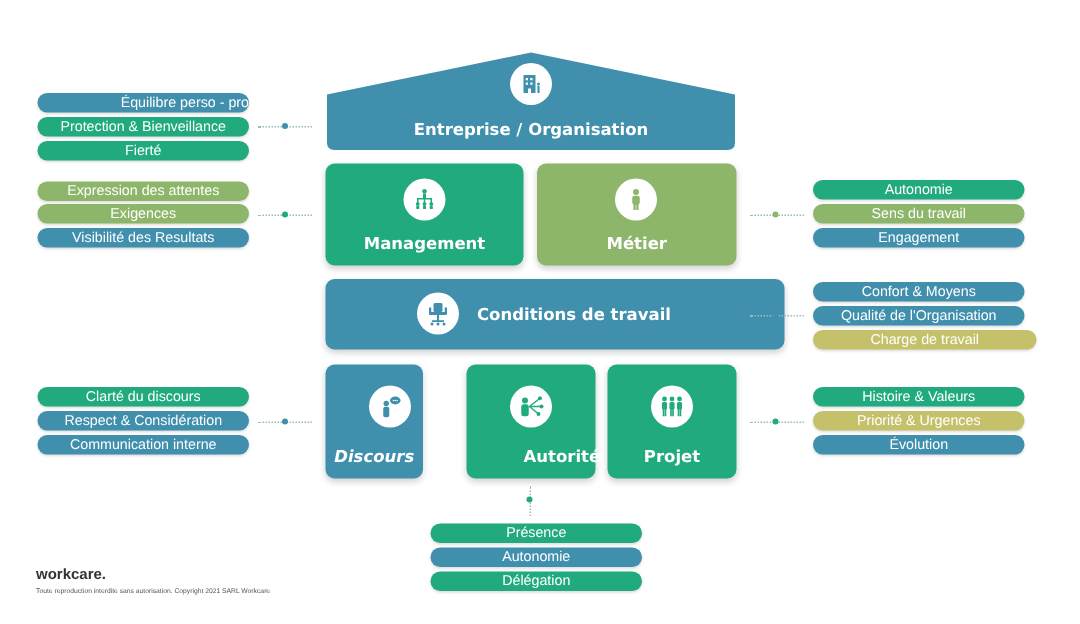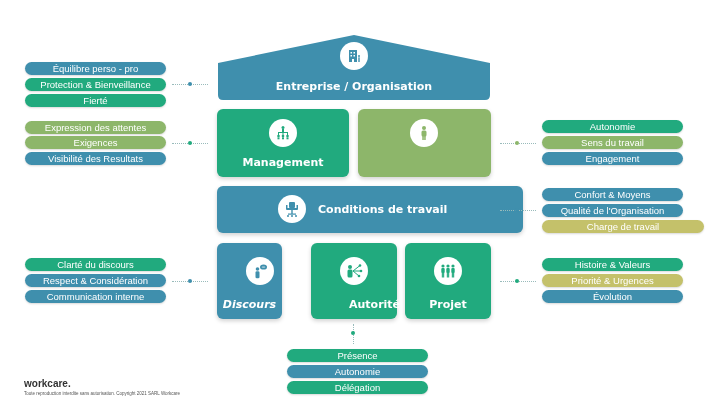--- a/index.html
+++ b/index.html
@@ -60,20 +60,21 @@
 
 <div class="block green" style="left:358px;top:109px;width:133px;height:68px;">
   <div class="circle" style="left:52px;top:10px;">
     <svg width="16" height="16" viewBox="0 0 16 16" fill="#8db66a">
         <circle cx="8" cy="3" r="2"></circle>
         <rect x="5.5" y="5.5" width="5" height="6" rx="1.5"></rect>
         <rect x="6.3" y="10" width="1.5" height="5"></rect>
         <rect x="8.2" y="10" width="1.5" height="5"></rect>
       </svg>
   </div>
+  <div class="label" style="top:47px;">Métier</div>
 </div>
 
 <div class="block blue" style="left:217px;top:186px;width:306px;height:47px;">
   <div class="circle" style="left:61px;top:9px;">
     <svg width="18" height="18" viewBox="0 0 18 18" fill="#3f8fad">
         <rect x="6" y="2" width="6" height="6" rx="1"></rect>
         <rect x="3" y="8" width="12" height="2" rx="1"></rect>
         <rect x="3" y="5" width="1.5" height="4"></rect>
         <rect x="13.5" y="5" width="1.5" height="4"></rect>
         <rect x="8.3" y="10" width="1.4" height="4"></rect>
@@ -130,21 +131,21 @@
         <rect x="7.8" y="9.5" width="1.1" height="5"></rect>
         <rect x="9.1" y="9.5" width="1.1" height="5"></rect>
         <rect x="12.8" y="9.5" width="1.1" height="5"></rect>
         <rect x="14.1" y="9.5" width="1.1" height="5"></rect>
       </svg>
   </div>
   <div class="label" style="top:55px;">Projet</div>
 </div>
 
 <div>
-  <div class="pill blue" style="left:25px;top:62px;width:141px;">Équilibre perso - pro</div>
+  <div class="pill blue" style="left:25px;top:62px;width:141px;text-align:right;">Équilibre perso - pro</div>
   <div class="pill teal" style="left:25px;top:78px;width:141px;">Protection &amp; Bienveillance</div>
   <div class="pill teal" style="left:25px;top:94px;width:141px;">Fierté</div>
 </div>
 <div class="conn" style="left:172px;top:84px;width:36px;"></div>
 <div class="dot" style="left:188px;top:82px;background:#3f8fad;"></div>
 
 <div>
   <div class="pill green" style="left:25px;top:121px;width:141px;">Expression des attentes</div>
   <div class="pill green" style="left:25px;top:136px;width:141px;">Exigences</div>
   <div class="pill blue" style="left:25px;top:152px;width:141px;">Visibilité des Resultats</div>
@@ -166,21 +167,21 @@
   <div class="pill teal" style="left:542px;top:120px;width:141px;">Autonomie</div>
   <div class="pill green" style="left:542px;top:136px;width:141px;">Sens du travail</div>
   <div class="pill blue" style="left:542px;top:152px;width:141px;">Engagement</div>
 </div>
 
 <div class="conn" style="left:500px;top:210px;width:36px;"></div>
 <div class="dot" style="left:515px;top:208px;background:#3f8fad;"></div>
 <div>
   <div class="pill blue" style="left:542px;top:188px;width:141px;">Confort &amp; Moyens</div>
   <div class="pill blue" style="left:542px;top:204px;width:141px;">Qualité de l'Organisation</div>
-  <div class="pill olive" style="left:542px;top:220px;width:162px;">Charge de travail</div>
+  <div class="pill olive" style="left:542px;top:220px;width:149px;">Charge de travail</div>
 </div>
 
 <div class="conn" style="left:500px;top:281px;width:36px;"></div>
 <div class="dot" style="left:515px;top:279px;background:#21aa7e;"></div>
 <div>
   <div class="pill teal" style="left:542px;top:258px;width:141px;">Histoire &amp; Valeurs</div>
   <div class="pill olive" style="left:542px;top:274px;width:141px;">Priorité &amp; Urgences</div>
   <div class="pill blue" style="left:542px;top:290px;width:141px;">Évolution</div>
 </div>
 

